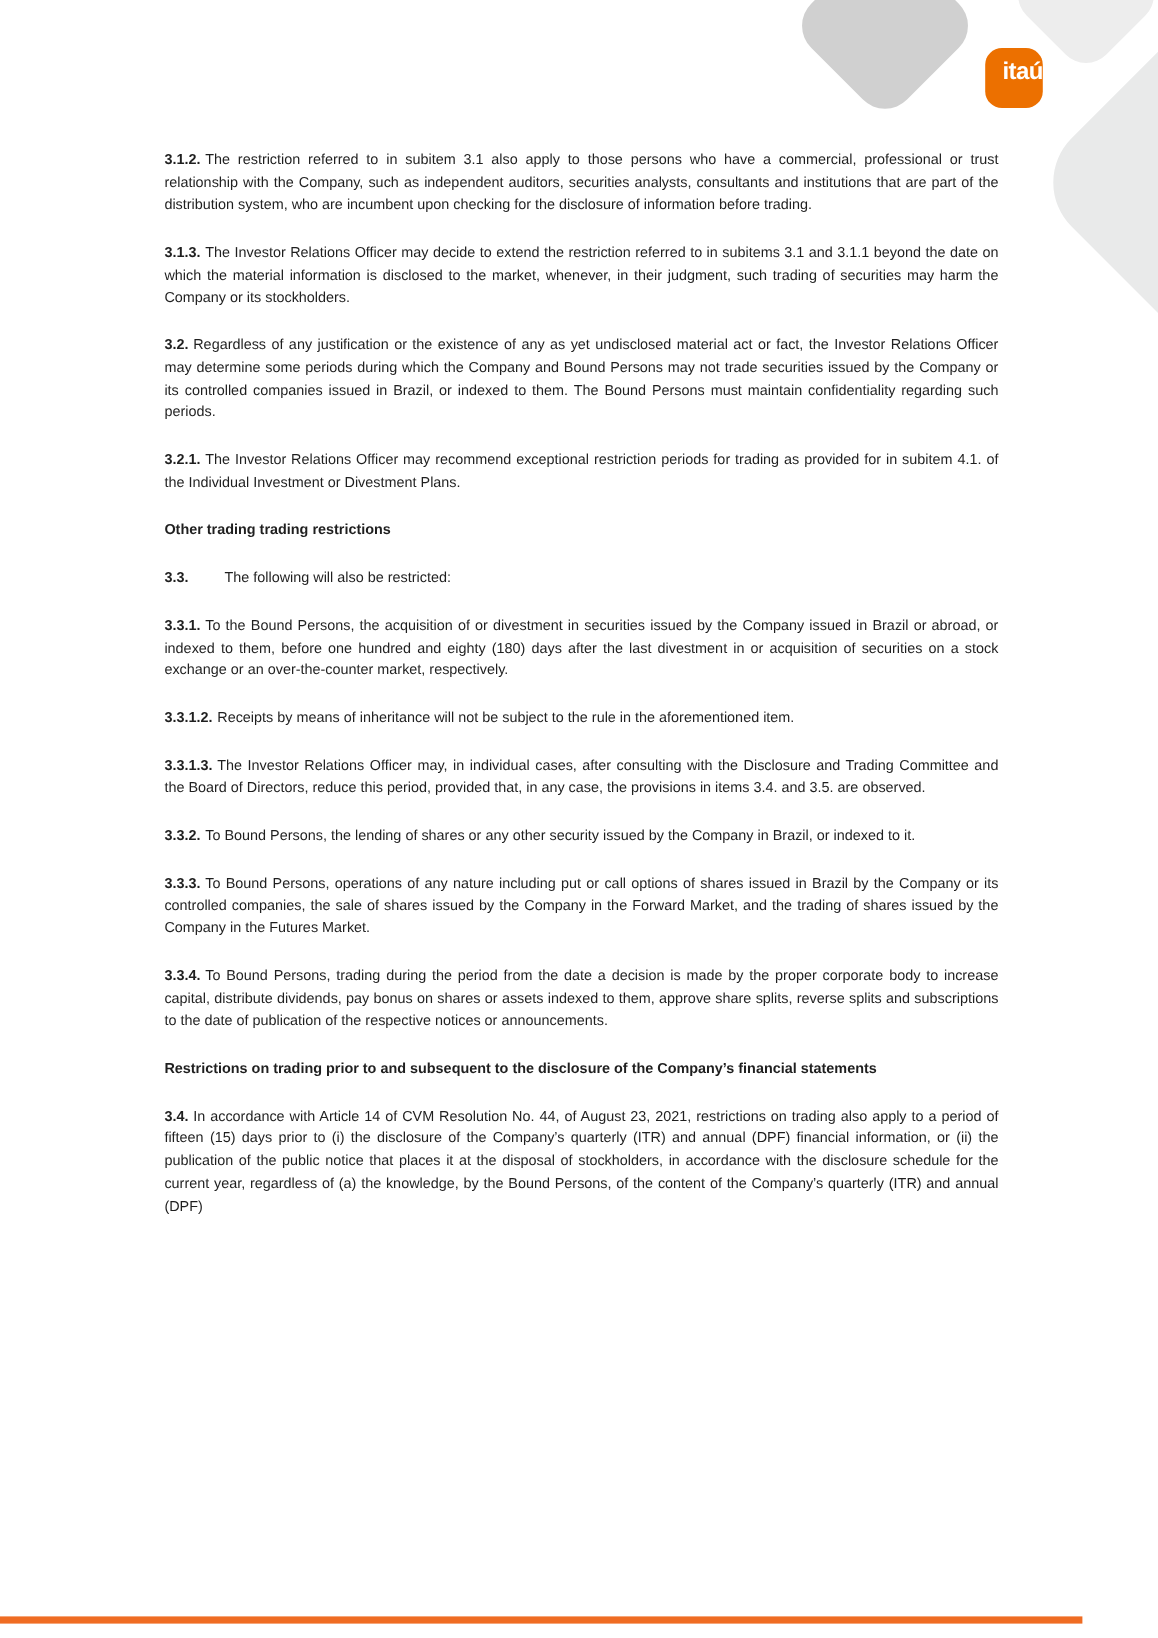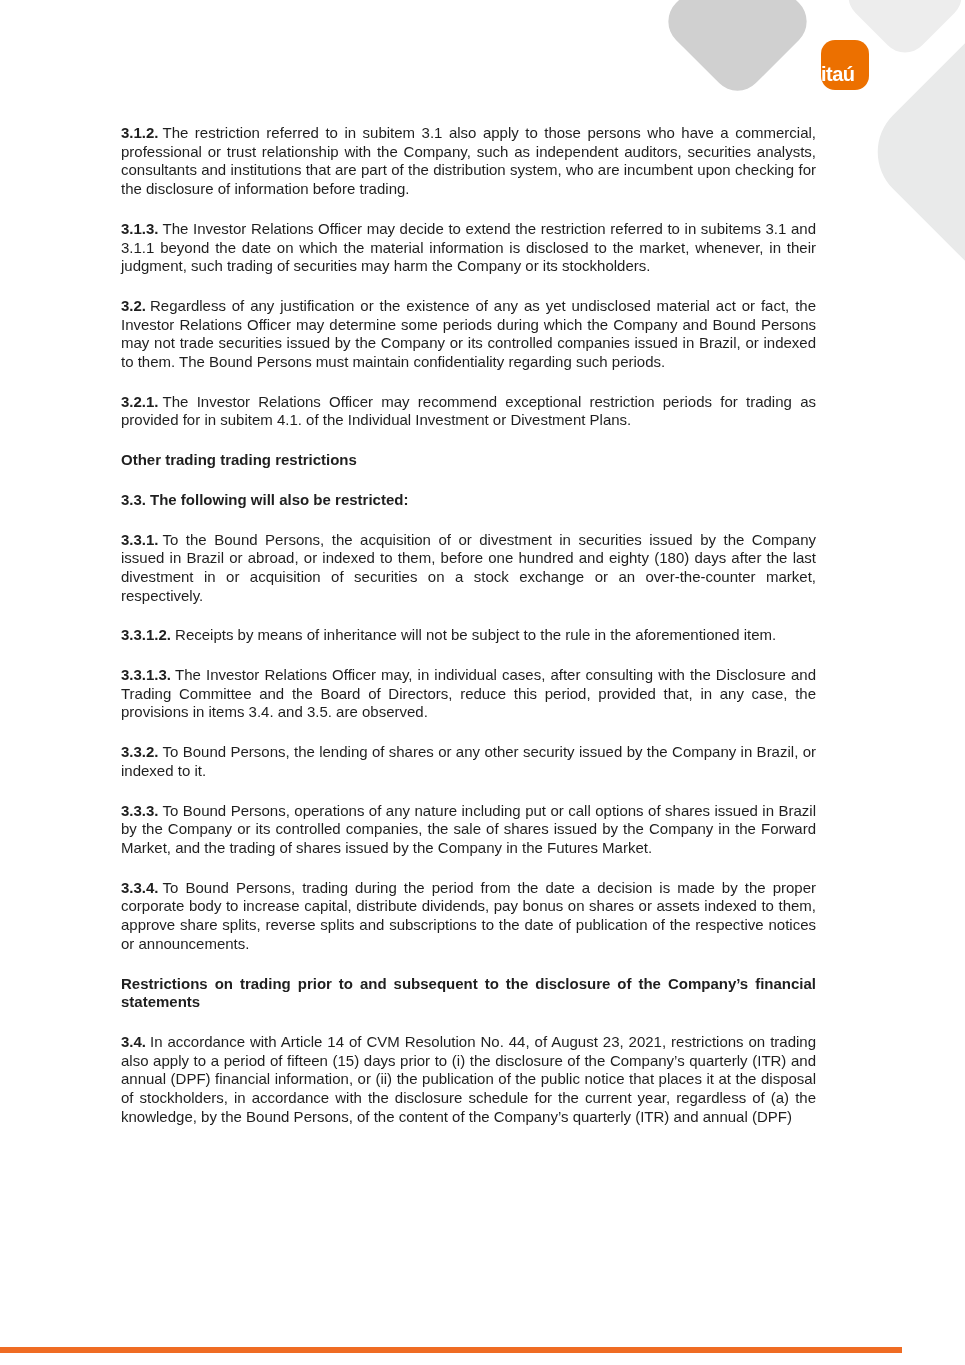--- a/index.html
+++ b/index.html
@@ -25,46 +25,46 @@
     left: 903px; top: 39px; width: 226px; height: 226px;
     border-radius: 52px;
   }
   .logo {
     position: absolute;
     left: 821px; top: 40px;
     width: 48px; height: 50px;
     border-radius: 14px;
     display: flex;
     align-items: flex-end;
-    justify-content: flex-start;
-    padding-bottom: 6px;
+    justify-content: flex-end;
+    padding-bottom: 20px;
     box-sizing: border-box;
   }
   .logo span {
     color: #ffffff;
     font-weight: bold;
     font-size: 20px;
     letter-spacing: -0.5px;
     line-height: 1;
   }
   .content {
     position: absolute;
-    left: 121px; top: 124px;
+    left: 137px; top: 124px;
     width: 695px;
     color: #1f1f1f;
-    font-size: 15px;
+    font-size: 12px;
     line-height: 18.7px;
     text-align: justify;
   }
   .block { margin: 0 0 21px 0; }
   .block.heading { font-weight: bold; }
   .block.attached { margin-top: -21px; }
   .label { font-weight: bold; margin-right: 4px; }
   .label.wide { }
-  .block.bold-text .text { font-weight: bold; }
+  .block.bold-text .text { font-weight: normal; margin-left: 26px; }
   .footer-bar {
     position: absolute;
     left: 0; top: 1347px;
     width: 902px; height: 6px;
   }
 </style>
 </head>
 <body>
 
 <div class="page">

